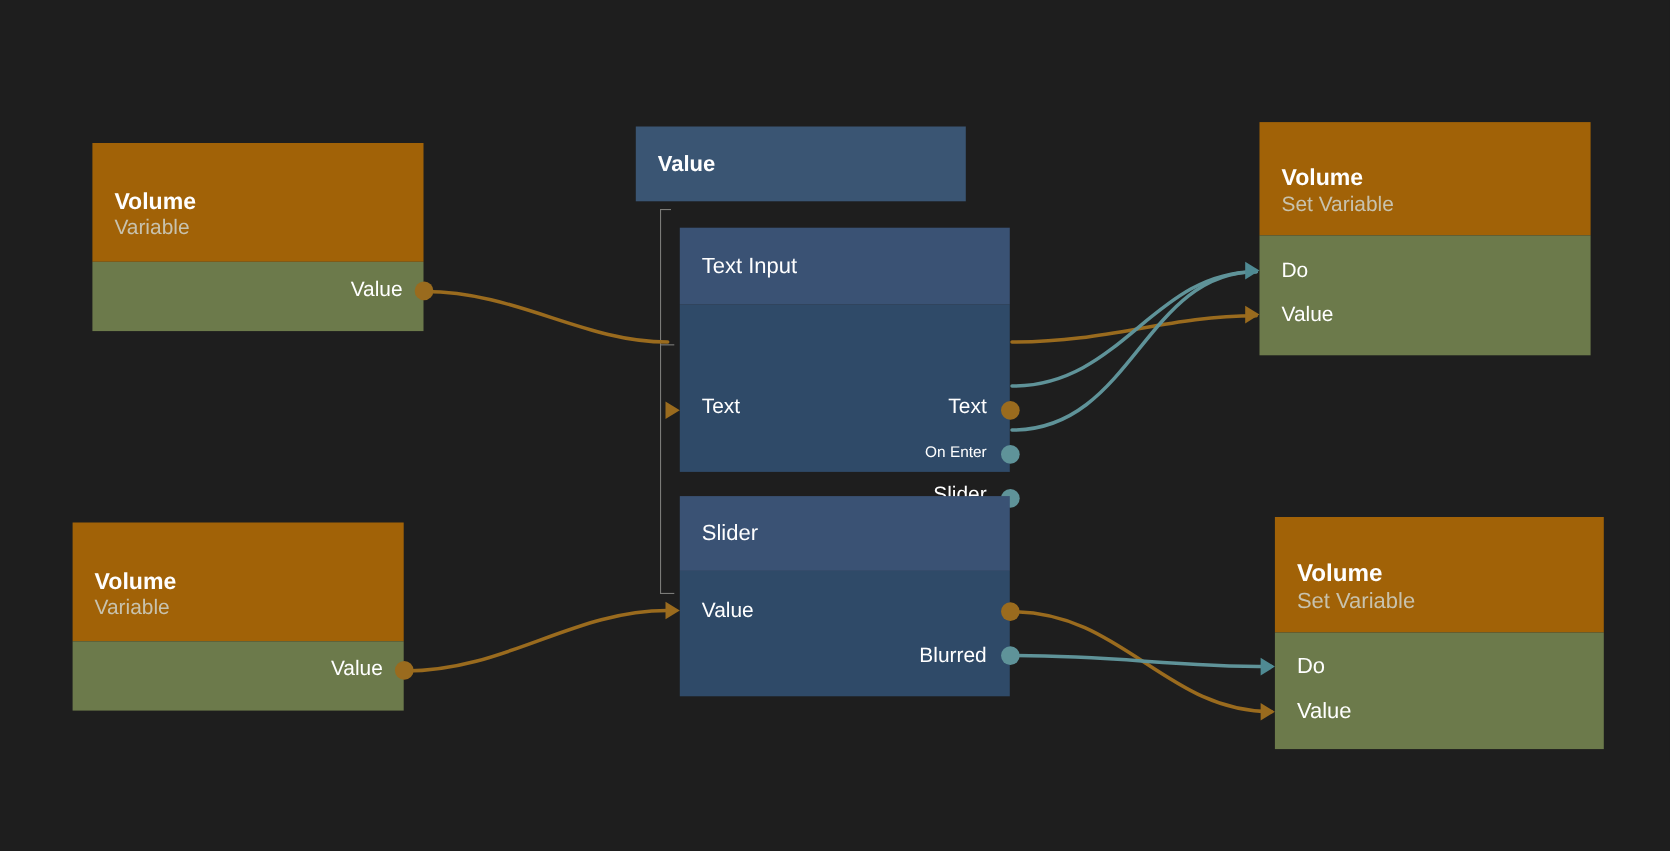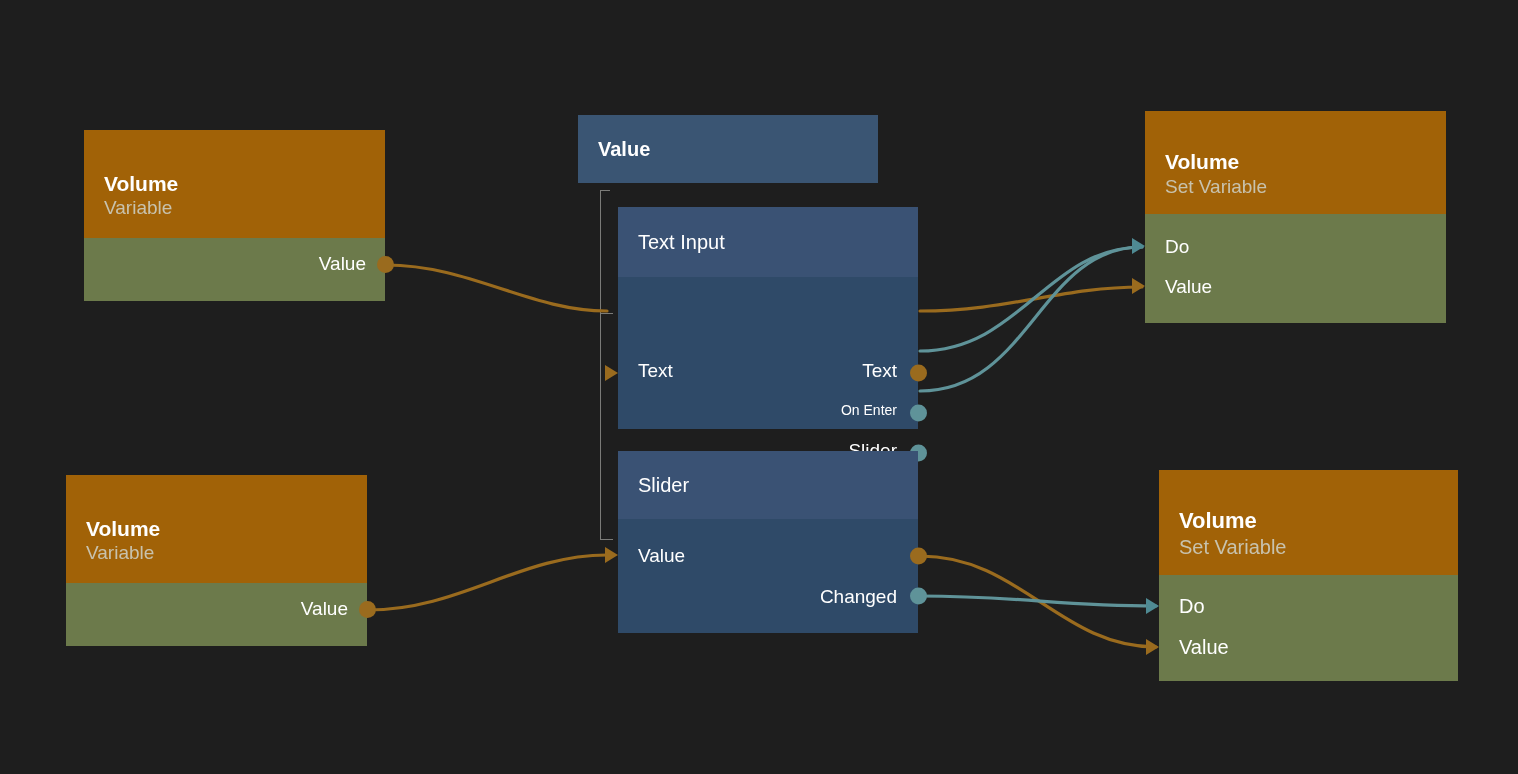--- a/index.html
+++ b/index.html
@@ -204,21 +204,21 @@
     <div class="node-body" style="height:114px;">
 
       <div class="port-row in" style="top:36px; left:20px; transform:translateY(-50%);">
         <span class="port-label" style="font-size:19px;">Value</span>
       </div>
       <div class="arrow data" style="left:-13px; top:36px; transform:translateY(-50%);"></div>
 
       <div class="dot data" style="width:17px; height:17px; right:-9px; top:37px; transform:translateY(-50%);"></div>
 
       <div class="port-row out" style="top:77px; right:21px; transform:translateY(-50%);">
-        <span class="port-label" style="font-size:19px;">Changed</span>
+        <span class="port-label" style="font-size:19px;">Blurred</span>
       </div>
       <div class="dot event" style="width:17px; height:17px; right:-9px; top:77px; transform:translateY(-50%);"></div>
     </div>
   </div>
 
   <div class="node green" style="left:1145px; top:111px; width:301px; height:212px;">
     <div class="node-head" style="height:103px; padding:22px 0 0 20px;">
       <div class="title" style="font-size:21px;">Volume</div>
       <div class="subtitle" style="font-size:19px; margin-top:2px;">Set Variable</div>
     </div>

